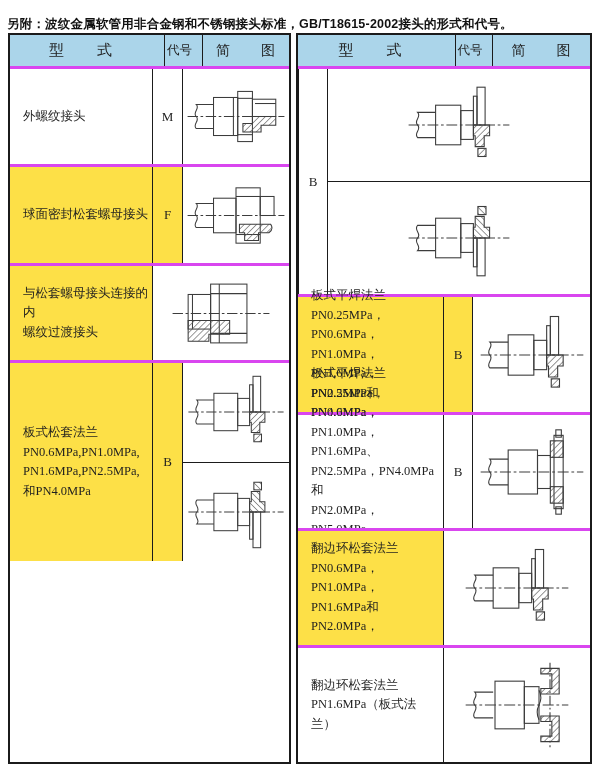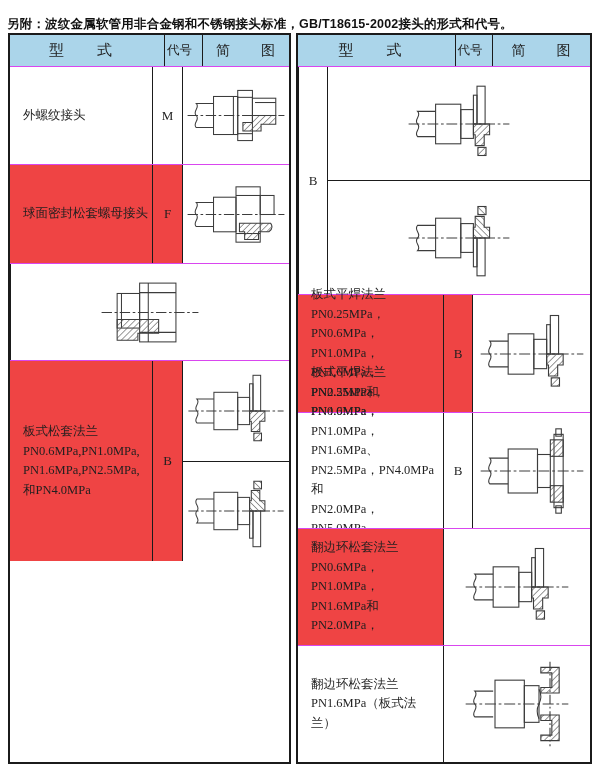--- a/index.html
+++ b/index.html
@@ -12,21 +12,21 @@
     font-family:"Liberation Sans", sans-serif;font-weight:bold;
     font-size:12.5px;letter-spacing:.2px;color:#111;
   }
   .tbl{
     position:absolute;top:33px;box-sizing:border-box;
     border:2px solid #1b1b1b;background:#fff;
     display:flex;flex-direction:column;
   }
   .tbl-left{left:8px;width:283px;height:731px;}
   .tbl-right{left:296px;width:296px;height:731px;}
-  .row{display:flex;box-sizing:border-box;border-top:1px solid #d946ef;flex:none;}
+  .row{display:flex;box-sizing:border-box;border-top:3px solid #d946ef;flex:none;}
   .row.hdr{border-top:none;background:#abd5ea;height:31px;}
   .ct,.cc,.cd{box-sizing:border-box;}
   .ct{
     display:flex;flex-direction:column;justify-content:center;
     padding:2px 4px 2px 13px;white-space:pre-line;
     font-size:12.5px;line-height:19.5px;
   }
   .tbl-left .ct{width:142px;}
   .tbl-right .ct{width:145px;}
   .cc{
@@ -38,21 +38,21 @@
   .cd{
     border-left:1px solid #1b1b1b;flex:1;background:#fff;
     display:flex;align-items:center;justify-content:center;
   }
   .cd.split{flex-direction:column;align-items:stretch;}
   .half{flex:1;display:flex;align-items:center;justify-content:center;}
   .half.b{border-top:1px solid #1b1b1b;}
   .hdr .ct{align-items:center;justify-content:center;padding:0;font-size:15px;letter-spacing:1px;}
   .hdr .cc{font-size:12.5px;margin-left:12px;}
   .hdr .cd{background:#abd5ea;align-items:center;justify-content:center;font-size:14px;letter-spacing:1px;margin-left:8px;}
-  .hl{background:#ef4444;}
+  .hl{background:#fde047;}
   .dg{stroke:#3c3c3c;fill:none;stroke-width:1.2;}
 </style>
 </head>
 <body>
 
 <svg width="0" height="0" style="position:absolute" aria-hidden="true">
   <defs>
     <pattern id="hp" patternUnits="userSpaceOnUse" width="5" height="5" patternTransform="rotate(45)">
       <line x1="0" y1="0" x2="0" y2="5" stroke="#5a5a5a" stroke-width="1.4"></line>
     </pattern>
@@ -176,20 +176,22 @@
     <div class="cc hl">F</div>
     <div class="cd">
       <svg class="dg" viewBox="0 0 120 96" width="104" height="83">
           <use href="#dg-f"></use>
         </svg>
     </div>
   </div>
 
 
   <div class="row" style="height:97px">
+    <div class="ct hl">与松套螺母接头连接的内
+螺纹过渡接头</div>
     <div class="cd">
       <svg class="dg" viewBox="0 0 120 96" width="104" height="83">
           <use href="#dg-mf"></use>
         </svg>
     </div>
   </div>
 
 
   <div class="row" style="height:201px">
     <div class="ct hl">板式松套法兰

